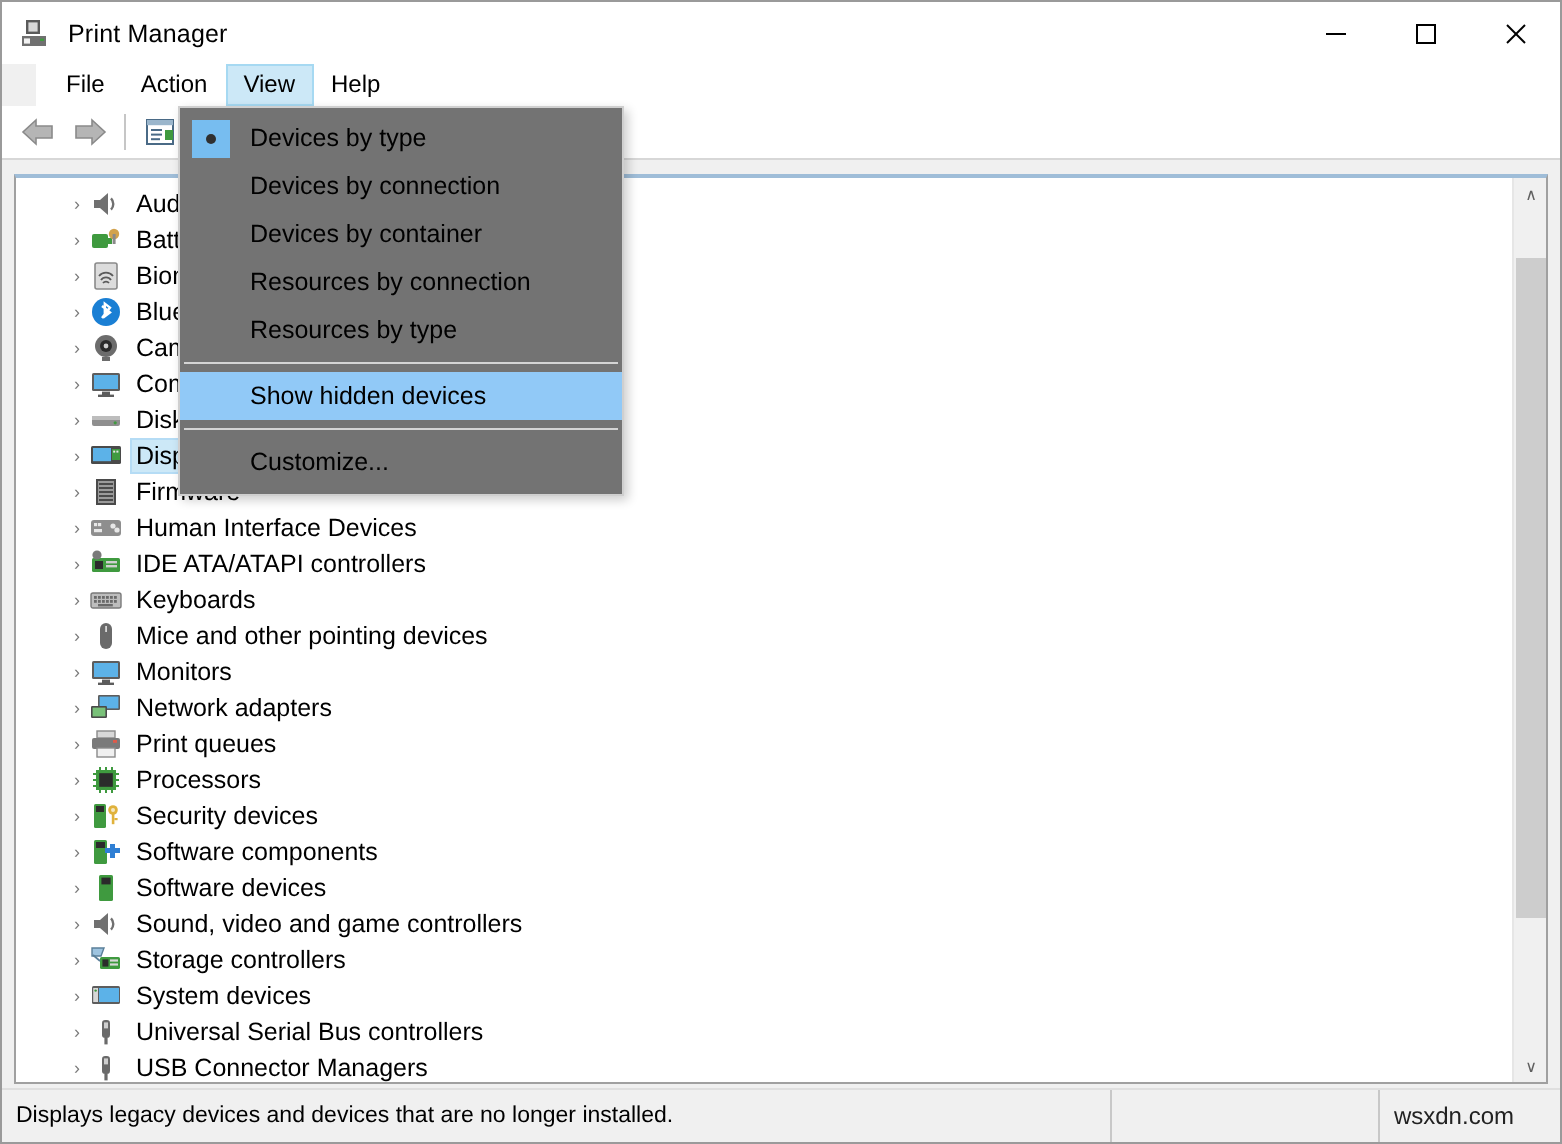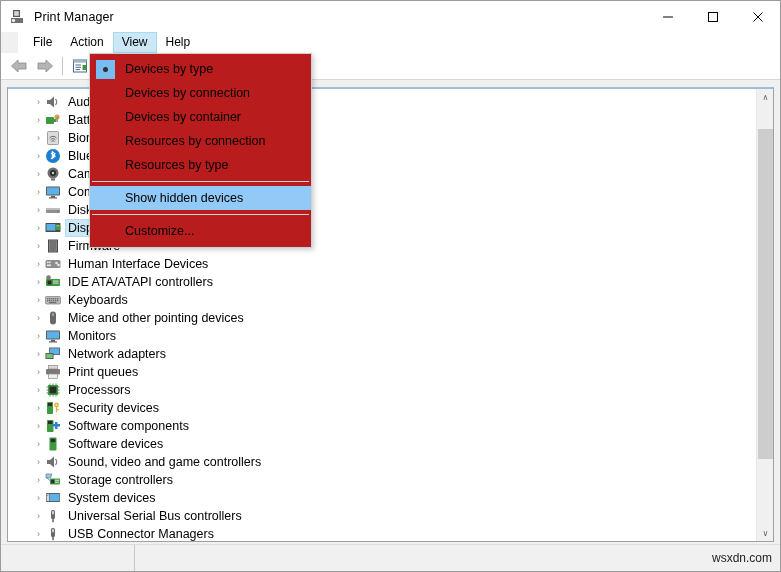--- a/index.html
+++ b/index.html
@@ -157,30 +157,30 @@
   .sb-panel {
     display: flex; align-items: center;
     font-size: 11.5px; color: #000;
     padding-left: 7px;
     border-right: 1px solid #c8c8c8;
   }
   .sb-panel.main { width: 556px; }
   .sb-panel.mid  { width: 134px; }
   .sb-panel.last {
     flex: 1; border-right: none;
-    justify-content: flex-end; padding-right: 8px;
+    justify-content: flex-end; padding-right: 23px;
     color: #222; font-size: 12px;
   }
 
   
   .dropdown {
     position: absolute;
     left: 88px; top: 52px;
     width: 223px;
-    background: #b91c1c;
+    background: #737373;
     border: 1px solid #cfcfcf;
     box-shadow: 2px 2px 5px rgba(0,0,0,0.20);
     padding: 3px 0 4px 0;
     z-index: 50;
   }
   .dd-item {
     height: 24px;
     display: flex; align-items: center;
     font-size: 12.5px; color: #000;
     padding-left: 35px;
@@ -577,17 +577,18 @@
       <div class="dd-item highlight">
         <span>Show hidden devices</span>
       </div>
       <div class="dd-sep"></div>
       <div class="dd-item">
         <span>Customize...</span>
       </div>
     </div>
 
   <div class="statusbar">
+    <div class="sb-panel main">Displays legacy devices and devices that are no longer installed.</div>
     <div class="sb-panel mid"></div>
     <div class="sb-panel last">wsxdn.com</div>
   </div>
 
 </div>
 
 </body></html>

